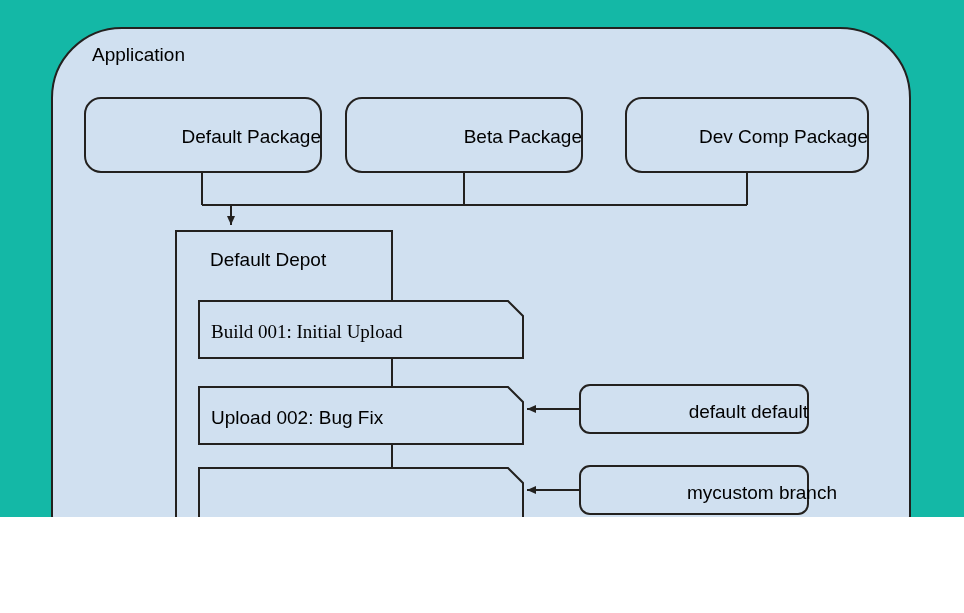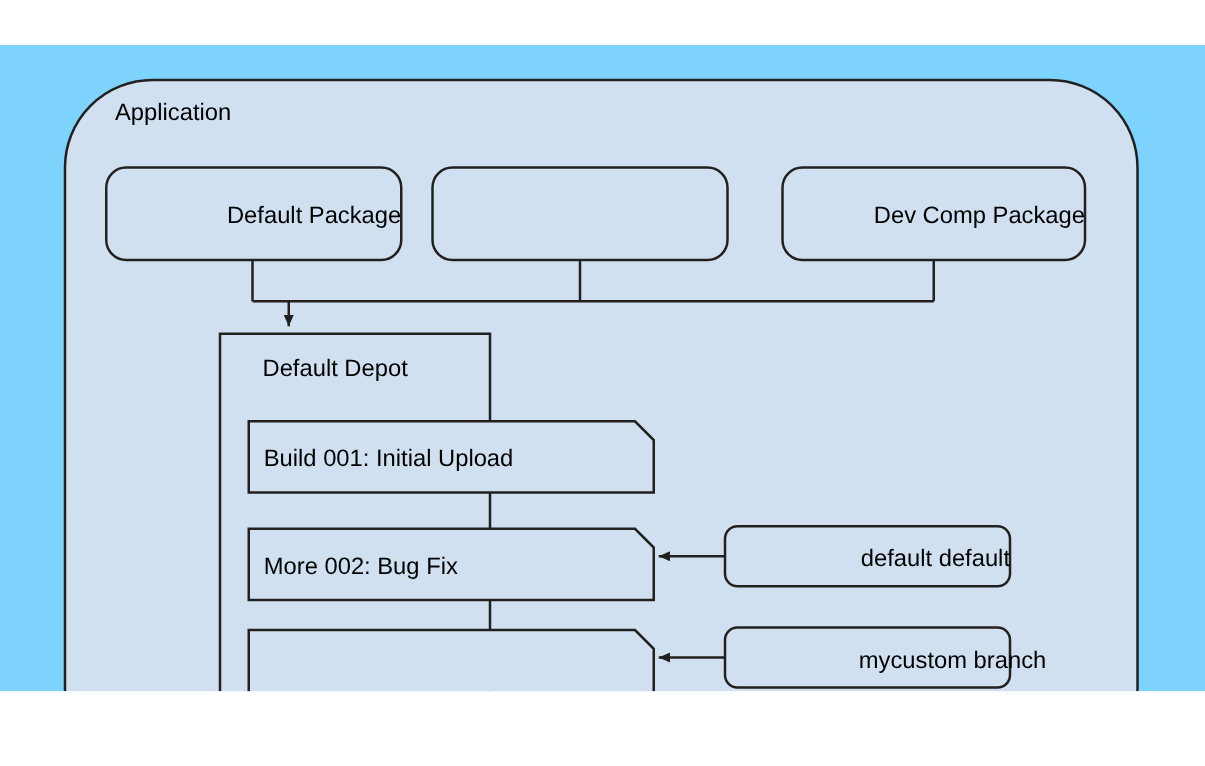--- a/index.html
+++ b/index.html
@@ -8,23 +8,22 @@
     padding: 0;
     background: #ffffff;
   }
   body {
     font-family: "Liberation Sans", sans-serif;
   }
   #canvas {
     position: relative;
     width: 964px;
     height: 517px;
-    background: #7dd3fc;
+    background: #14b8a6;
     overflow: hidden;
-    margin-top: 36px;
   }
   #diagram-svg {
     position: absolute;
     left: 0;
     top: 0;
     width: 964px;
     height: 613px;
   }
   .node-label {
     position: absolute;
@@ -82,28 +81,29 @@
     <rect x="580" y="466" width="228" height="48" rx="10" ry="10" fill="#d0e0f0" stroke="#23211f" stroke-width="2"></rect>
 
     <path d="M 580 409 L 527 409" fill="none" stroke="#23211f" stroke-width="2" marker-end="url(#arrowhead)"></path>
     <path d="M 580 490 L 527 490" fill="none" stroke="#23211f" stroke-width="2" marker-end="url(#arrowhead)"></path>
   </svg>
 
   <div class="node-label label-left" style="left:92px; top:45px; width:300px;">Application</div>
 
   <div class="node-label label-centered" style="left:85px; top:127px; width:236px;">Default Package</div>
 
+  <div class="node-label label-centered" style="left:346px; top:127px; width:236px;">Beta Package</div>
 
   <div class="node-label label-centered" style="left:626px; top:127px; width:242px;">Dev Comp Package</div>
 
   <div class="node-label label-left" style="left:210px; top:250px; width:200px;">Default Depot</div>
 
-  <div class="node-label label-left" style="left:211px; top:322px; width:300px;">Build 001: Initial Upload</div>
+  <div class="node-label label-left" style="left:211px; top:322px; width:300px;font-family:Liberation Serif, serif;">Build 001: Initial Upload</div>
 
-  <div class="node-label label-left" style="left:211px; top:408px; width:300px;">More 002: Bug Fix</div>
+  <div class="node-label label-left" style="left:211px; top:408px; width:300px;">Upload 002: Bug Fix</div>
 
 
   <div class="node-label label-centered" style="left:580px; top:402px; width:228px;">default default</div>
 
   <div class="node-label label-centered" style="left:580px; top:483px; width:228px;padding-left:29px;">mycustom branch</div>
 
   <div class="hit" style="left:85px; top:98px; width:236px; height:74px;"></div>
   <div class="hit" style="left:346px; top:98px; width:236px; height:74px;"></div>
   <div class="hit" style="left:626px; top:98px; width:242px; height:74px;"></div>
   <div class="hit" style="left:199px; top:301px; width:324px; height:57px;"></div>

